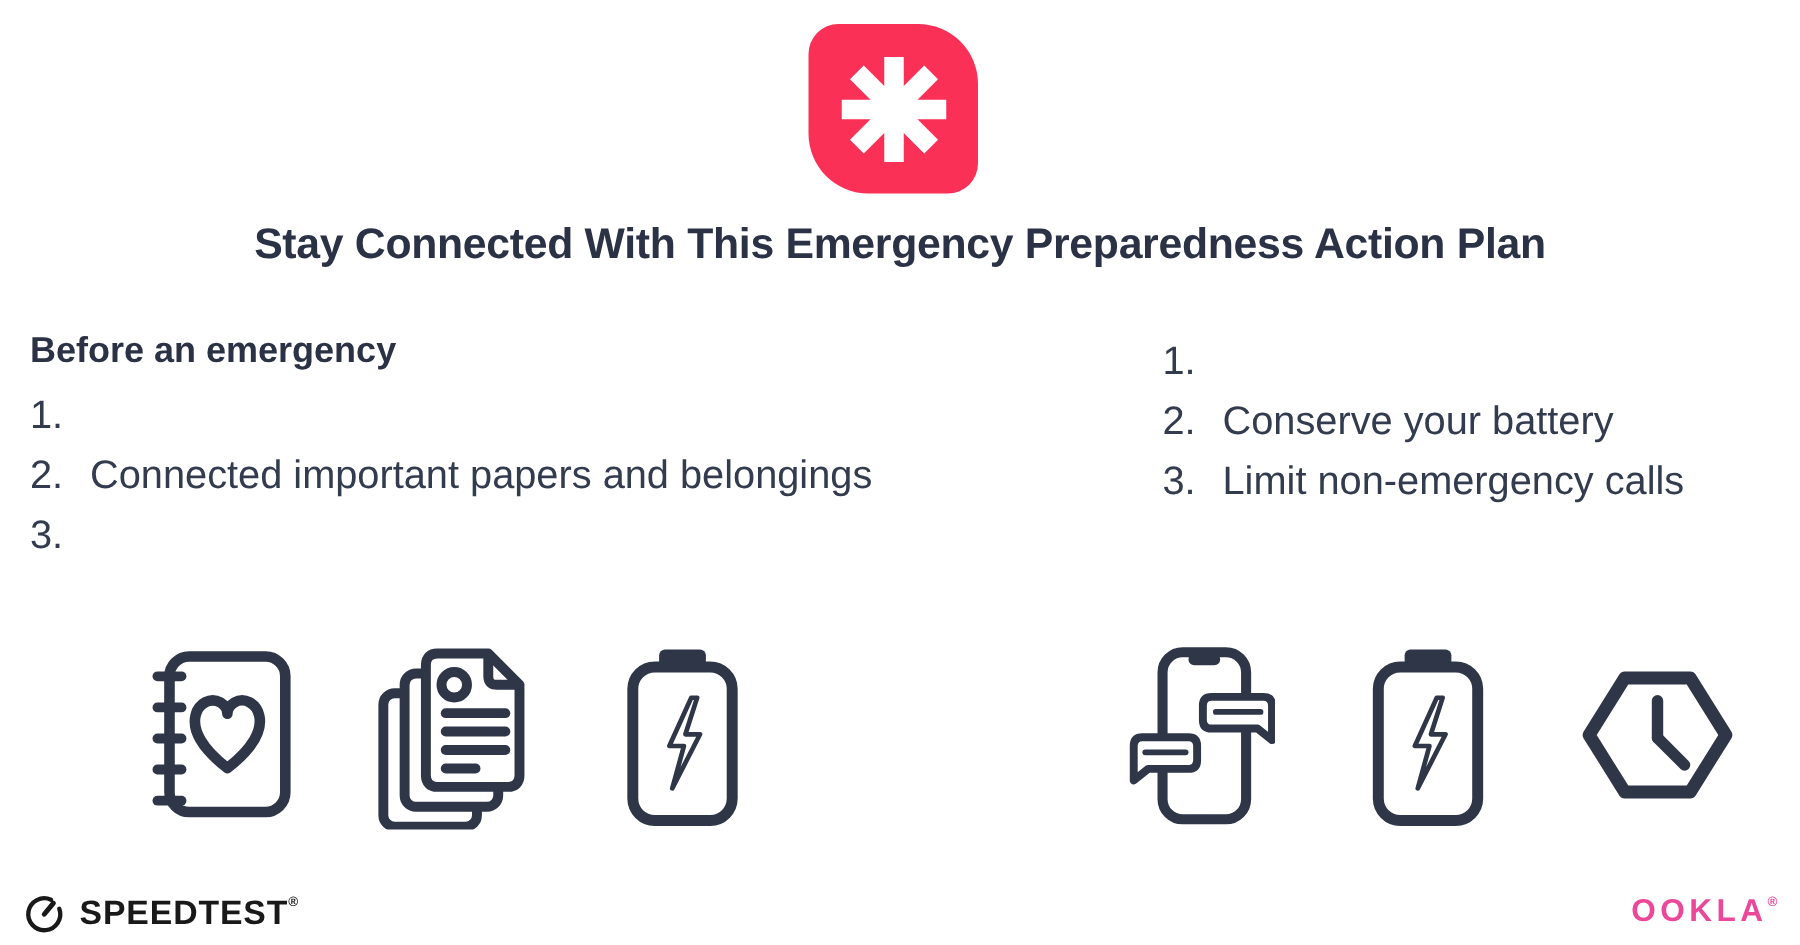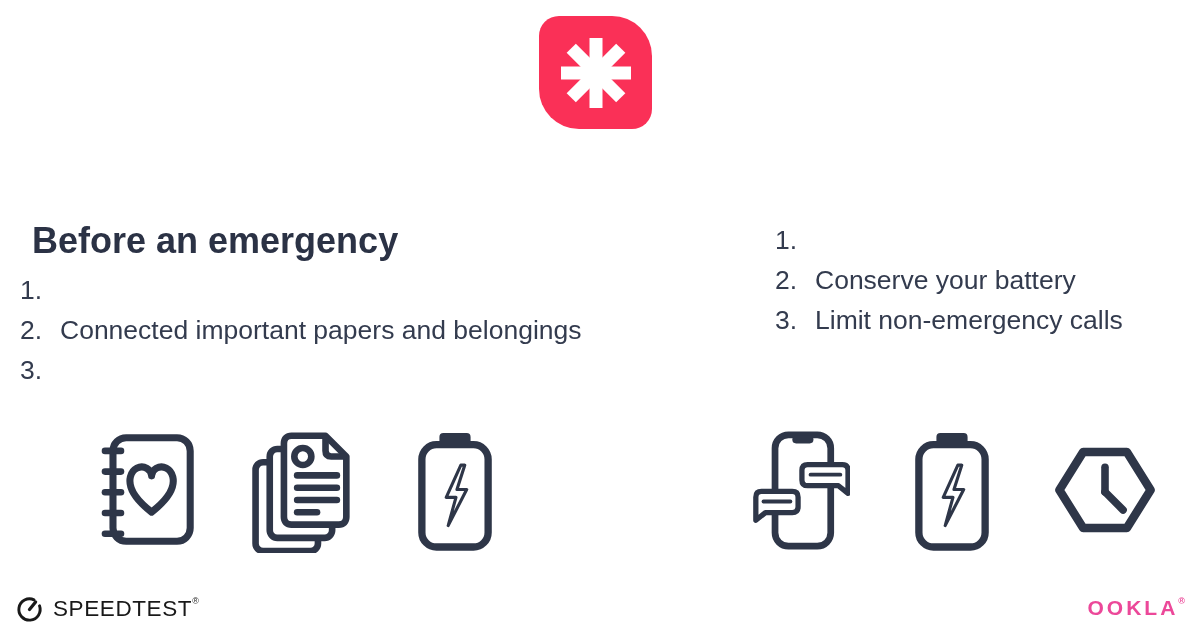--- a/index.html
+++ b/index.html
@@ -40,24 +40,24 @@
     font-weight: 700;
     letter-spacing: -0.2px;
     color: #2B3245;
   }
 
   
   .col { position: absolute; top: 220px; }
   .col-before { left: 20px; width: 730px; }
   .col-during { left: 775px; width: 420px; }
   .col h2 {
-    font-size: 36px;
+    font-size: 24px;
     font-weight: 700;
     color: #2B3245;
-    margin: 0 0 8px 12px;
+    margin: 0 0 8px 0;
   }
   .col ol { list-style: none; margin: 0; padding: 0; }
   .col li {
     display: flex;
     font-size: 26.5px;
     line-height: 40px;
     color: #333B4E;
   }
   .col li .num { flex: 0 0 40px; }
 
@@ -71,21 +71,21 @@
     left: 14px;
     top: 592px;
     height: 34px;
     display: flex;
     align-items: center;
     color: #191919;
   }
   .speedtest .wordmark {
     margin-left: 8px;
     font-size: 22.5px;
-    font-weight: 400;
+    font-weight: 700;
     letter-spacing: 0.6px;
     color: #191919;
   }
   .speedtest sup, .ookla sup {
     font-size: 9px;
     vertical-align: top;
     line-height: 10px;
   }
   .ookla {
     position: absolute;
@@ -118,20 +118,21 @@
         <g transform="rotate(90 35 35)">
             <rect x="28.5" y="0" width="13" height="70"></rect>
           </g>
         <g transform="rotate(135 35 35)">
             <rect x="28.5" y="0" width="13" height="70"></rect>
           </g>
       </g>
     </svg>
   </div>
 
+  <div class="title">Stay Connected With This Emergency Preparedness Action Plan</div>
 
   <div class="col col-before">
     <h2>Before an emergency</h2>
     <ol>
       <li>
         <span class="num">1.</span>
       </li>
       <li>
         <span class="num">2.</span>
         <span>Connected important papers and belongings</span>

